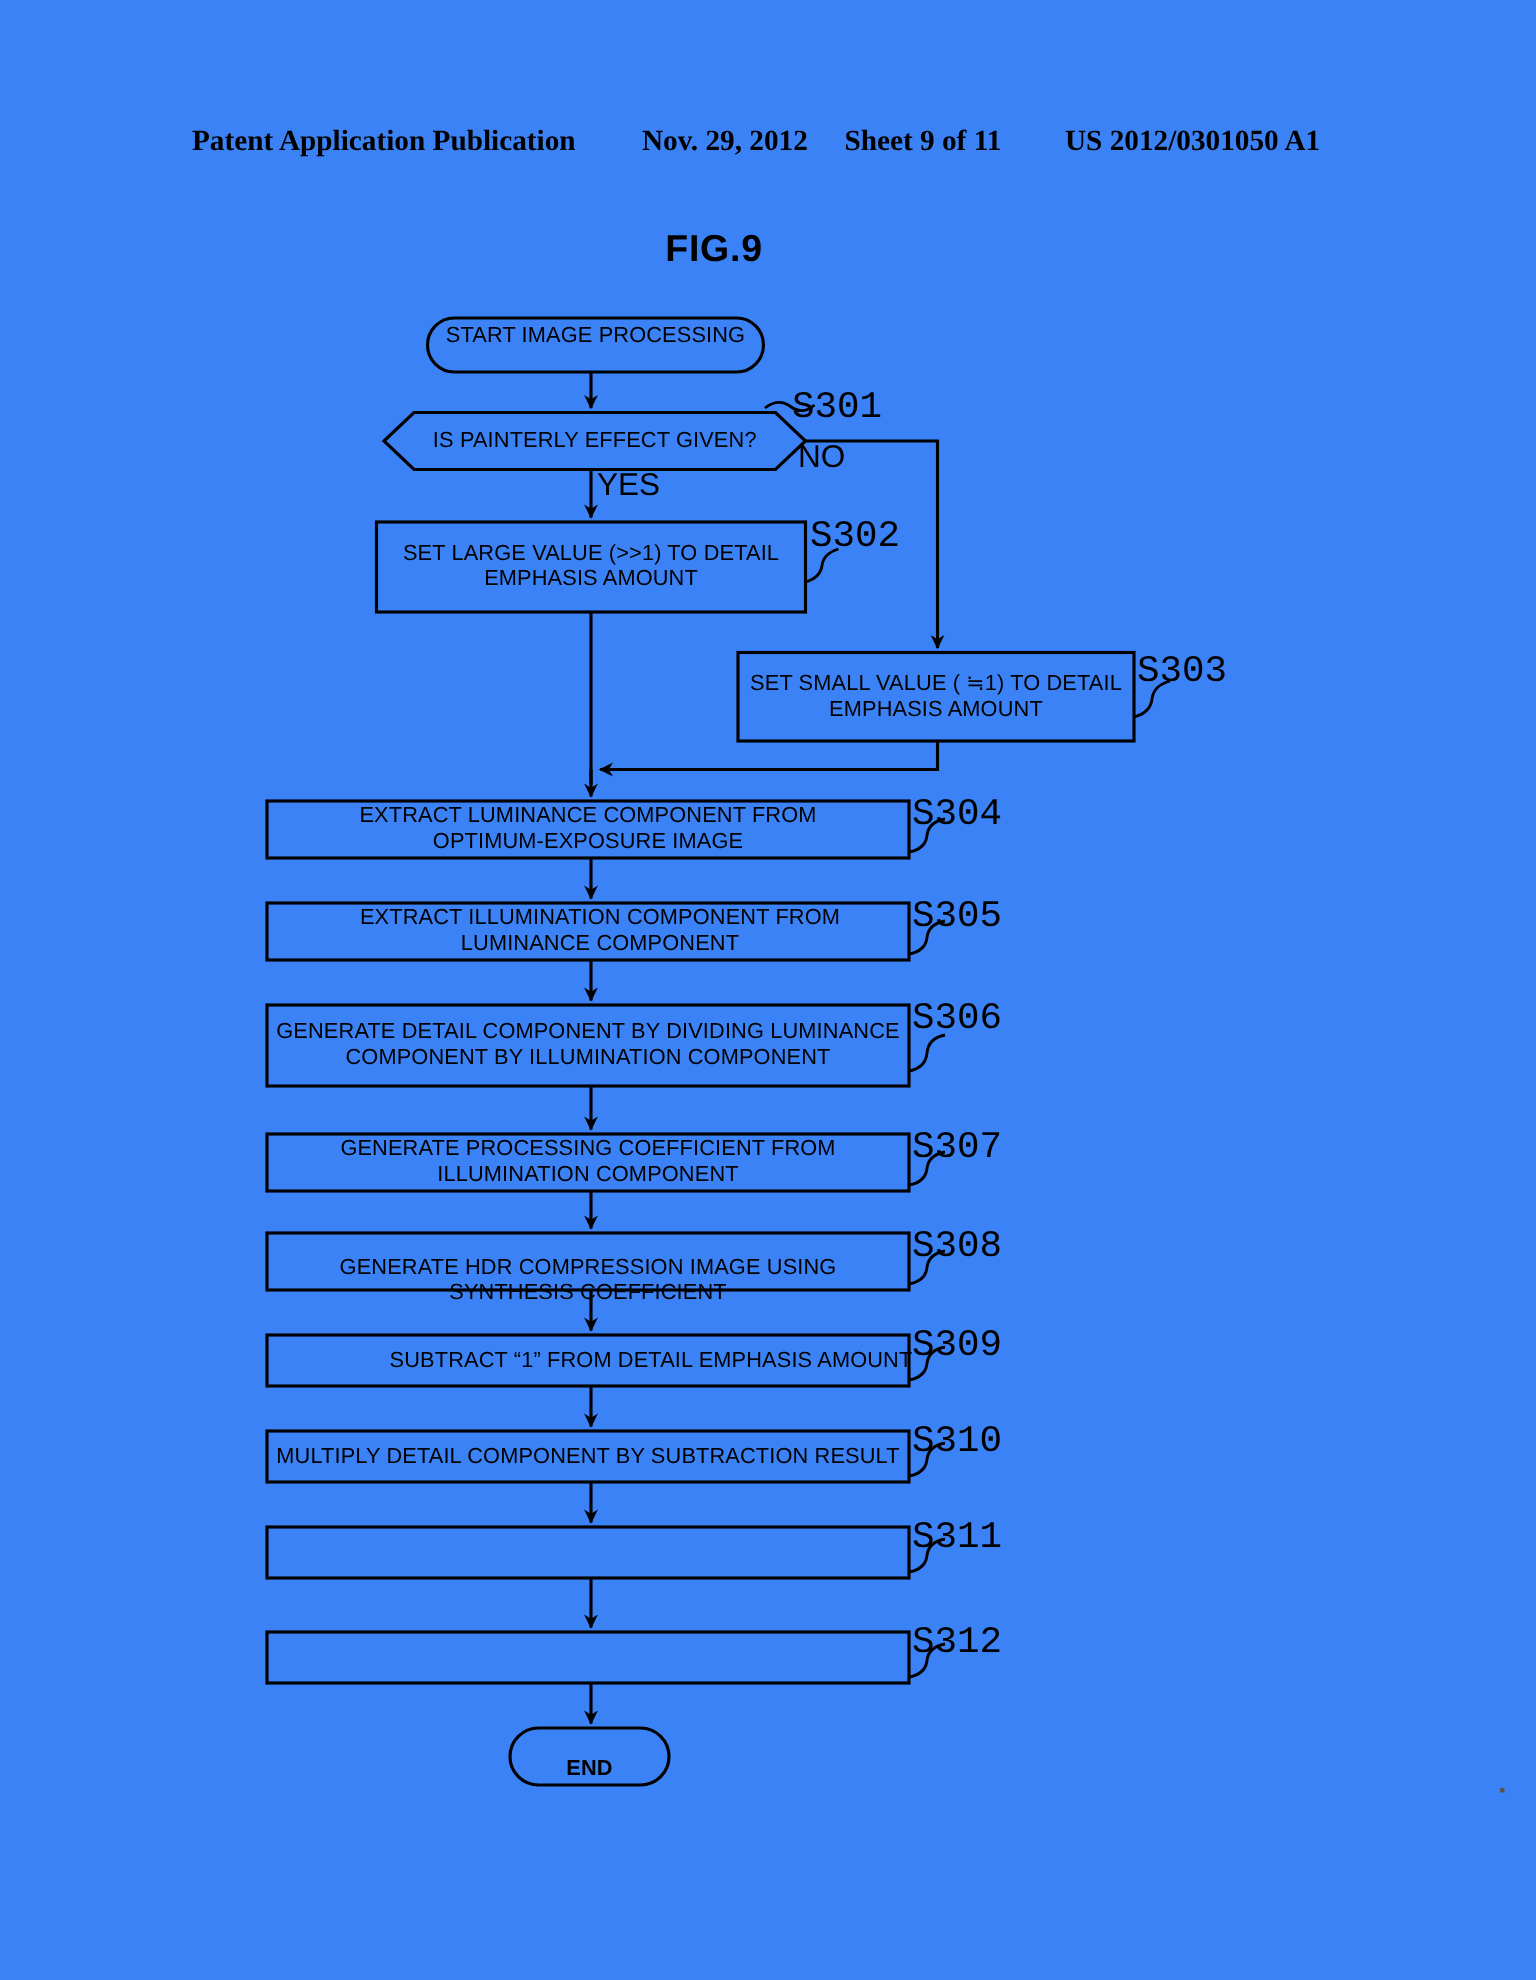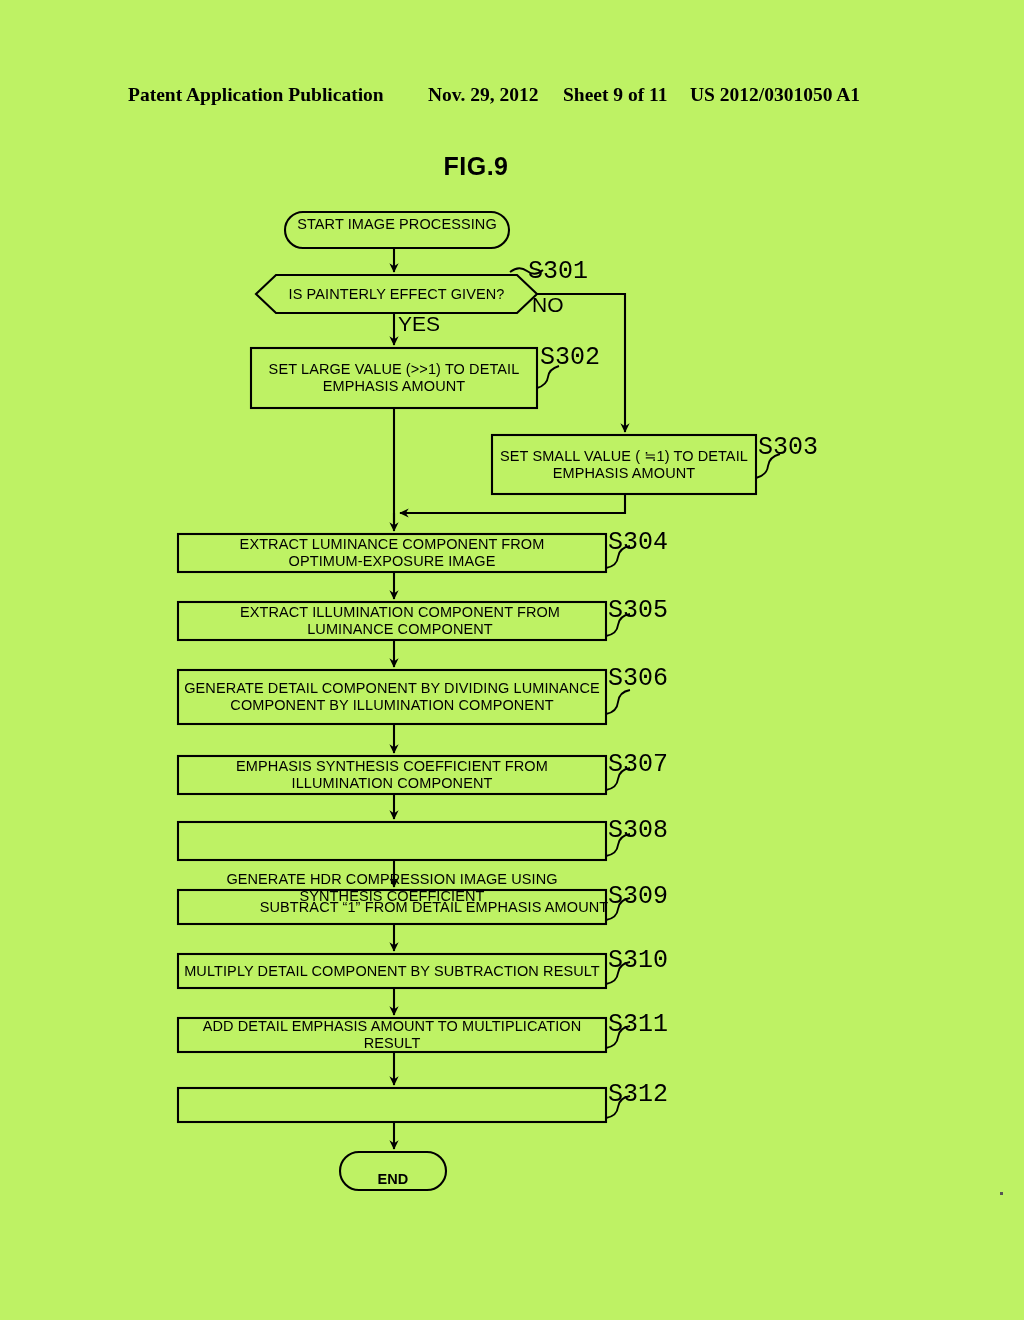--- a/index.html
+++ b/index.html
@@ -8,21 +8,21 @@
     background: #ffffff;
   }
   body {
     font-family: "Liberation Sans", sans-serif;
     color: #000000;
   }
   #page {
     position: relative;
     width: 1024px;
     height: 1320px;
-    background: #bef264;
+    background: #3b82f6;
     overflow: hidden;
   }
 
   
   #pub-header {
     position: absolute;
     left: 0;
     top: 84px;
     width: 1024px;
     height: 28px;
@@ -31,21 +31,21 @@
     align-items: baseline;
     font-family: "Liberation Serif", serif;
     font-weight: bold;
     font-size: 19.5px;
     letter-spacing: 0px;
     white-space: nowrap;
   }
   #pub-header .h-left   { position: absolute; left: 128px;  top: 0; }
   #pub-header .h-date   { position: absolute; left: 428px;  top: 0; }
   #pub-header .h-sheet  { position: absolute; left: 563px;  top: 0; }
-  #pub-header .h-number { position: absolute; left: 690px;  top: 0; }
+  #pub-header .h-number { position: absolute; left: 710px;  top: 0; }
 
   
   #fig-title {
     position: absolute;
     left: 0;
     top: 152px;
     width: 952px;
     text-align: center;
     font-family: "Liberation Sans", sans-serif;
     font-weight: bold;
@@ -221,31 +221,30 @@
 
     <div class="node-text" style="left:178px; top:534px; width:428px; height:38px;">EXTRACT LUMINANCE COMPONENT FROM
 OPTIMUM-EXPOSURE IMAGE</div>
 
     <div class="node-text" style="left:186px; top:602px; width:428px; height:38px;">EXTRACT ILLUMINATION COMPONENT FROM
 LUMINANCE COMPONENT</div>
 
     <div class="node-text" style="left:178px; top:670px; width:428px; height:54px;">GENERATE DETAIL COMPONENT BY DIVIDING LUMINANCE
 COMPONENT BY ILLUMINATION COMPONENT</div>
 
-    <div class="node-text" style="left:178px; top:756px; width:428px; height:38px;">EMPHASIS SYNTHESIS COEFFICIENT FROM
+    <div class="node-text" style="left:178px; top:756px; width:428px; height:38px;">GENERATE PROCESSING COEFFICIENT FROM
 ILLUMINATION COMPONENT</div>
 
-    <div class="node-text" style="left:178px; top:866px; width:428px; height:44px;">GENERATE HDR COMPRESSION IMAGE USING
+    <div class="node-text" style="left:178px; top:832px; width:428px; height:44px;">GENERATE HDR COMPRESSION IMAGE USING
 SYNTHESIS COEFFICIENT</div>
 
     <div class="node-text" style="left:178px; top:890px; width:512px; height:34px;">SUBTRACT “1” FROM DETAIL EMPHASIS AMOUNT</div>
 
     <div class="node-text" style="left:178px; top:954px; width:428px; height:34px;">MULTIPLY DETAIL COMPONENT BY SUBTRACTION RESULT</div>
 
-    <div class="node-text" style="left:178px; top:1018px; width:428px; height:34px;">ADD DETAIL EMPHASIS AMOUNT TO MULTIPLICATION RESULT</div>
 
 
     <div class="node-text terminal" style="left:340px; top:1160px; width:106px; height:38px;font-weight:bold;">END</div>
 
     <div class="branch-label" style="left:398px; top:313px;">YES</div>
     <div class="branch-label" style="left:532px; top:294px;">NO</div>
 
     <div class="step-label" style="left:528px; top:259px;">S301</div>
     <div class="step-label" style="left:540px; top:345px;">S302</div>
     <div class="step-label" style="left:758px; top:435px;">S303</div>

